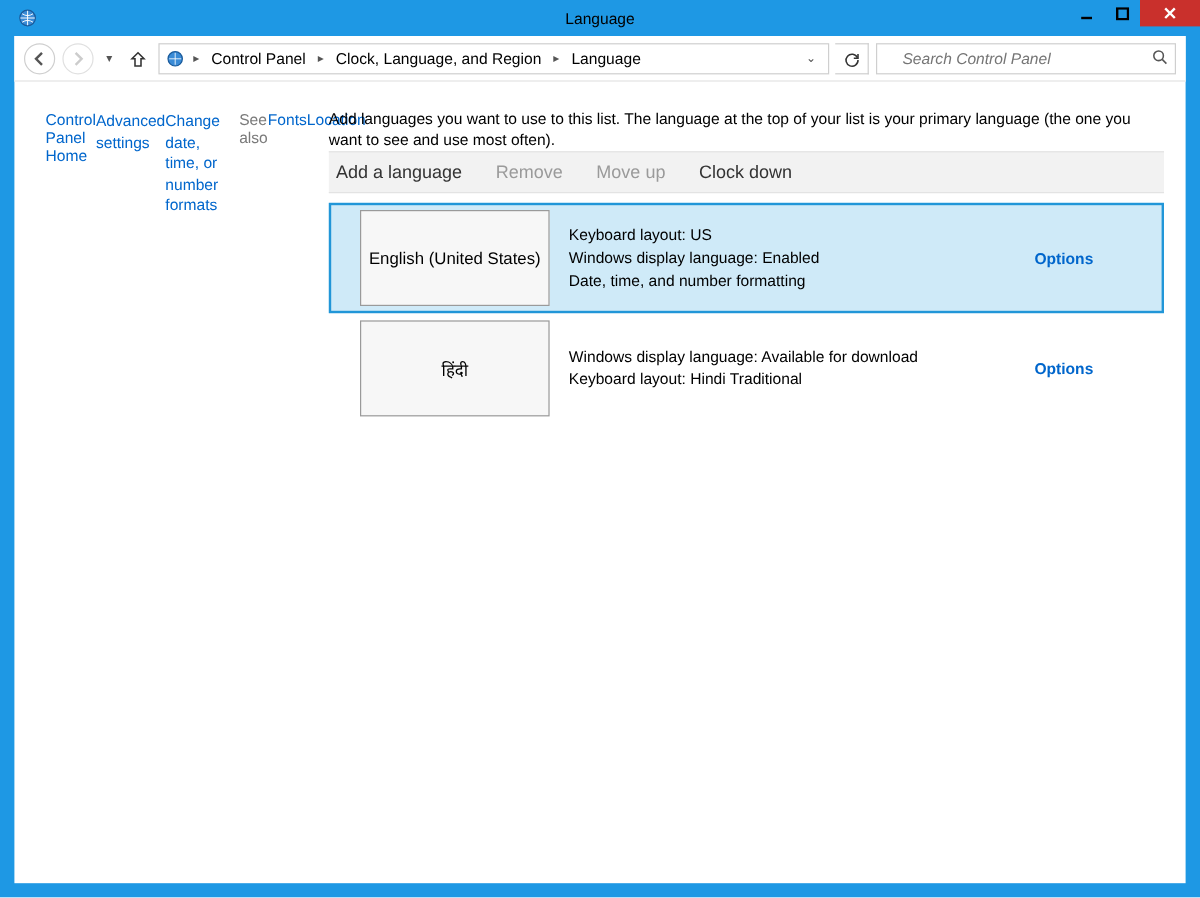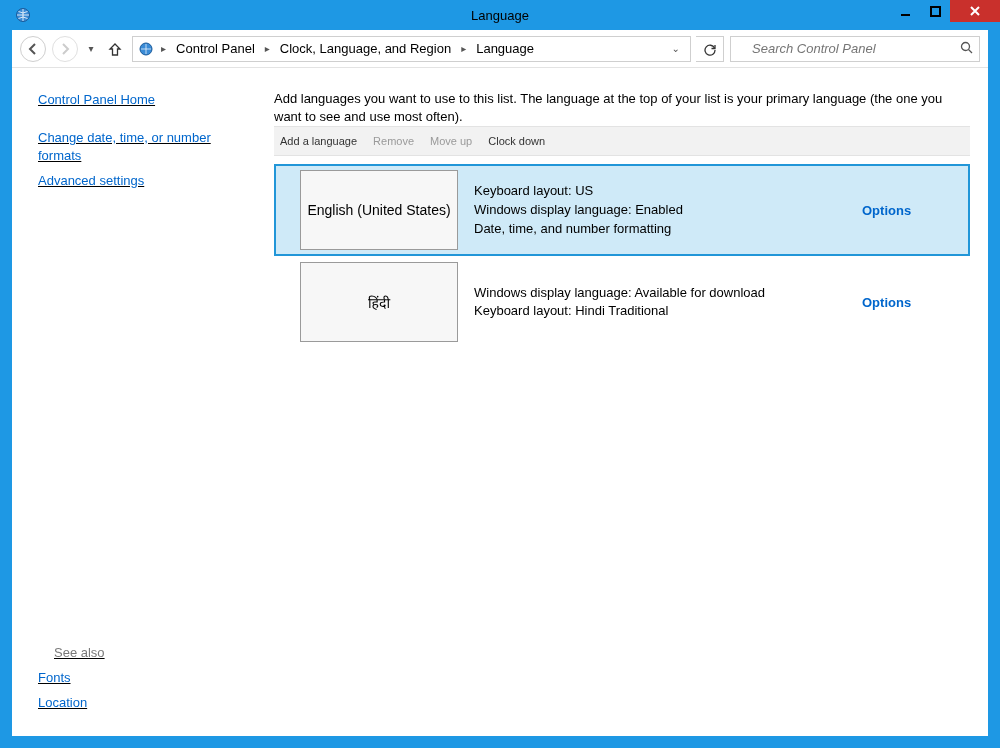--- a/index.html
+++ b/index.html
@@ -137,23 +137,22 @@
   
   .body {
     flex: 1;
     display: flex;
     overflow: hidden;
   }
   .sidebar {
     width: 248px;
     padding: 24px 8px 16px 26px;
     display: flex;
-    flex-direction: column;
-    font-size: 13px;
-    text-decoration: underline;
+    flex-direction: row;
+    font-size: 13px;
   }
   .sidebar a, .link {
     color: #0066cc;
     text-decoration: none;
   }
   .sidebar .cp-home { margin-bottom: 22px; }
   .sidebar .side-link { margin-bottom: 8px; line-height: 1.35; }
   .sidebar .spacer { flex: 1; }
   .sidebar .see-also-hdr { color: #7a7a7a; margin-bottom: 10px; margin-left: 16px; }
   .sidebar .see-also-link { margin-bottom: 10px; }
@@ -171,22 +170,22 @@
   .main-desc {
     font-size: 13px;
     line-height: 1.4;
   }
   .toolbar {
     background: #f2f2f2;
     border-top: 1px solid #e3e3e3;
     border-bottom: 1px solid #e3e3e3;
     padding: 8px 6px;
     display: flex;
-    gap: 16px;
-    font-size: 11px;
+    gap: 28px;
+    font-size: 15px;
     margin-bottom: 8px;
   }
   .toolbar .tb-item { color: #333; }
   .toolbar .tb-item.disabled { color: #9a9a9a; }
 
   .lang-list { }
   .lang-row {
     display: flex;
     align-items: stretch;
     border: 2px solid transparent;
@@ -311,22 +310,22 @@
               <path d="M8.5 8.5 L12 12" stroke="#555" stroke-width="1.3"></path>
             </svg>
         </span>
       </div>
     </div>
 
     <div class="body">
 
       <div class="sidebar">
         <a href="#" class="cp-home">Control Panel Home</a>
+        <a href="#" class="side-link">Advanced settings</a>
         <a href="#" class="side-link">Change date, time, or number formats</a>
-        <a href="#" class="side-link">Advanced settings</a>
         <div class="spacer"></div>
         <div class="see-also-hdr">See also</div>
         <a href="#" class="see-also-link">Fonts</a>
         <a href="#" class="see-also-link">Location</a>
       </div>
 
       <div class="main">
         <div class="main-desc">Add languages you want to use to this list. The language at the top of your list is your primary language (the one you want to see and use most often).</div>
 
         <div class="toolbar">

